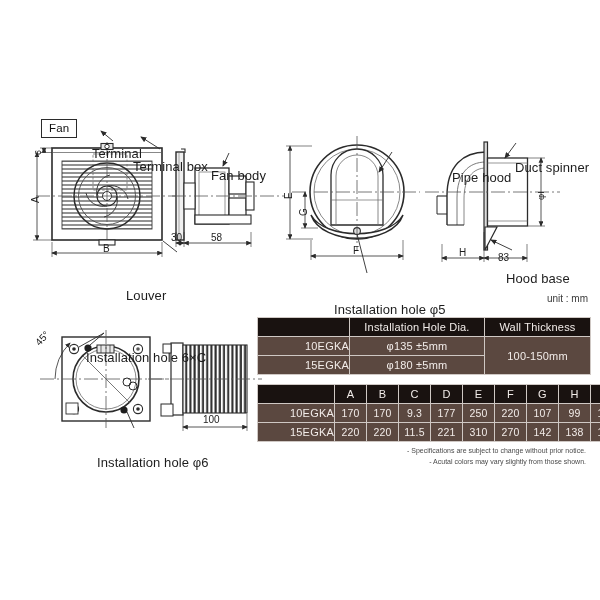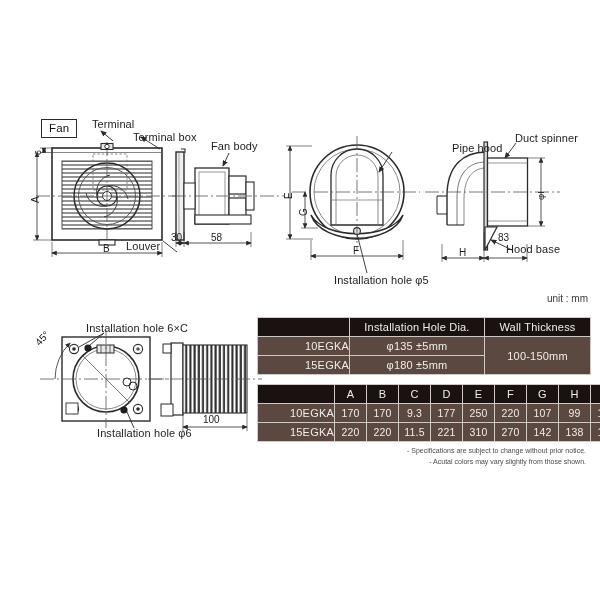--- a/index.html
+++ b/index.html
@@ -6,21 +6,21 @@
   body{
     width:600px;height:600px;
     background:#ffffff;
     font-family:"Liberation Sans", sans-serif;
     color:#1a1a1a;
     overflow:hidden;
     position:relative;
   }
   #sheet{position:absolute;left:0;top:0;width:600px;height:464px;}
   .abs{position:absolute;}
-  .lbl{font-size:11px;color:#1d1d1d;white-space:nowrap;letter-spacing:0.1px;}
+  .lbl{font-size:13px;color:#1d1d1d;white-space:nowrap;letter-spacing:0.1px;margin-top:28px;}
   .lbl-dim{font-size:10px;color:#1d1d1d;white-space:nowrap;}
   .rot90{transform:rotate(-90deg);transform-origin:left top;}
   .section-title{
     font-size:11.5px;color:#111;
     border:1.3px solid #2b2b2b;
     padding:2px 7px 3px 7px;
     background:#fff;
     display:inline-block;
     white-space:nowrap;
     letter-spacing:0.2px;
@@ -262,21 +262,21 @@
   </svg>
 
   <div class="abs section-title" style="left:41px;top:119px;">Fan</div>
 
   <div class="abs lbl" style="left:92px;top:118px;">Terminal</div>
 
   <div class="abs lbl" style="left:133px;top:131px;">Terminal box</div>
 
   <div class="abs lbl" style="left:211px;top:140px;">Fan body</div>
 
-  <div class="abs lbl" style="left:126px;top:240px;text-align:right;">Louver</div>
+  <div class="abs lbl" style="left:126px;top:260px;text-align:right;">Louver</div>
 
   <div class="abs lbl-dim rot90" style="left:33px;top:155px;font-size:9px;">6</div>
 
   <div class="abs lbl-dim rot90" style="left:30px;top:203px;">A</div>
 
   <div class="abs lbl-dim" style="left:103px;top:243px;">B</div>
 
   <div class="abs lbl-dim" style="left:171px;top:232px;">30</div>
 
   <div class="abs lbl-dim" style="left:211px;top:232px;">58</div>
@@ -291,21 +291,21 @@
   <div class="abs lbl" style="left:334px;top:274px;">Installation hole φ5</div>
 
   <div class="abs lbl-dim rot90" style="left:283px;top:199px;">E</div>
 
   <div class="abs lbl-dim rot90" style="left:298px;top:216px;">G</div>
 
   <div class="abs lbl-dim" style="left:353px;top:245px;">F</div>
 
   <div class="abs lbl-dim" style="left:459px;top:247px;">H</div>
 
-  <div class="abs lbl-dim" style="left:498px;top:232px;">83</div>
+  <div class="abs lbl-dim" style="left:498px;top:252px;">83</div>
 
   <div class="abs lbl-dim rot90" style="left:535px;top:200px;font-size:9.5px;">φI</div>
 
 
   <div class="abs lbl" style="left:86px;top:322px;">Installation hole 6×C</div>
 
   <div class="abs lbl" style="left:97px;top:427px;">Installation hole φ6</div>
 
   <div class="abs lbl-dim" style="left:33px;top:340px;transform:rotate(-47deg);transform-origin:left top;">45°</div>
 

